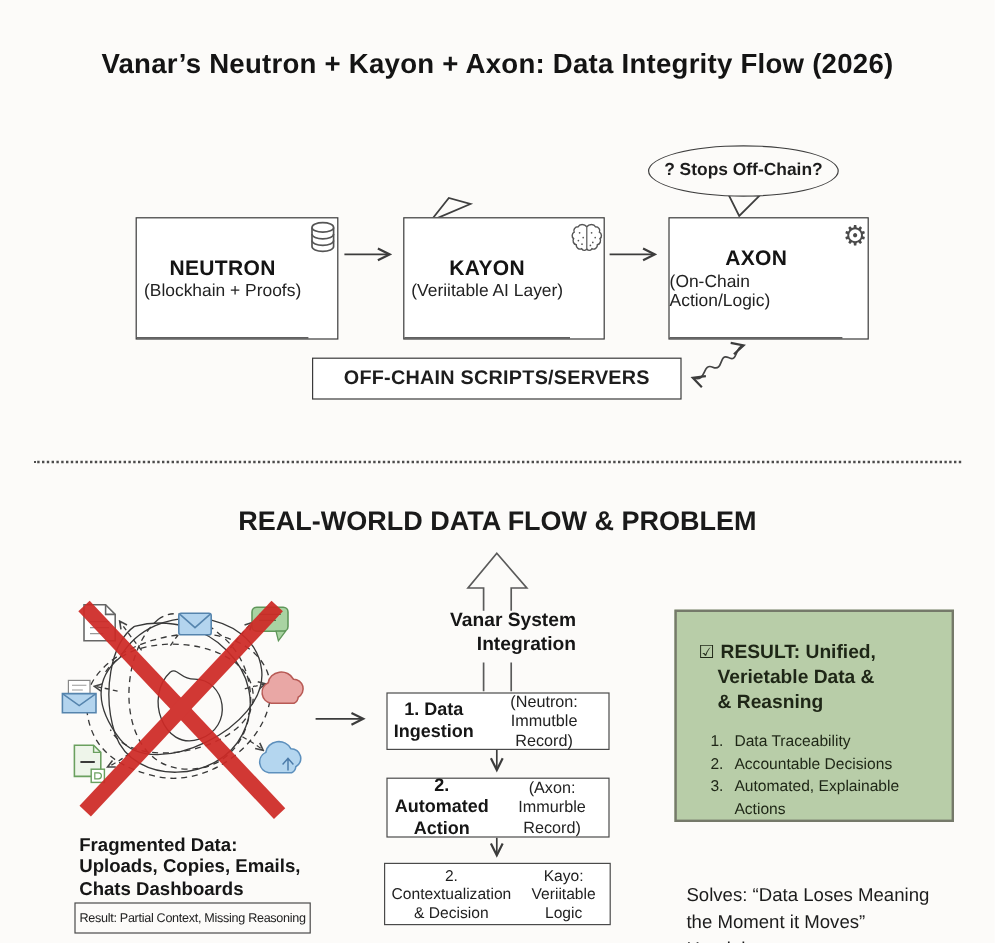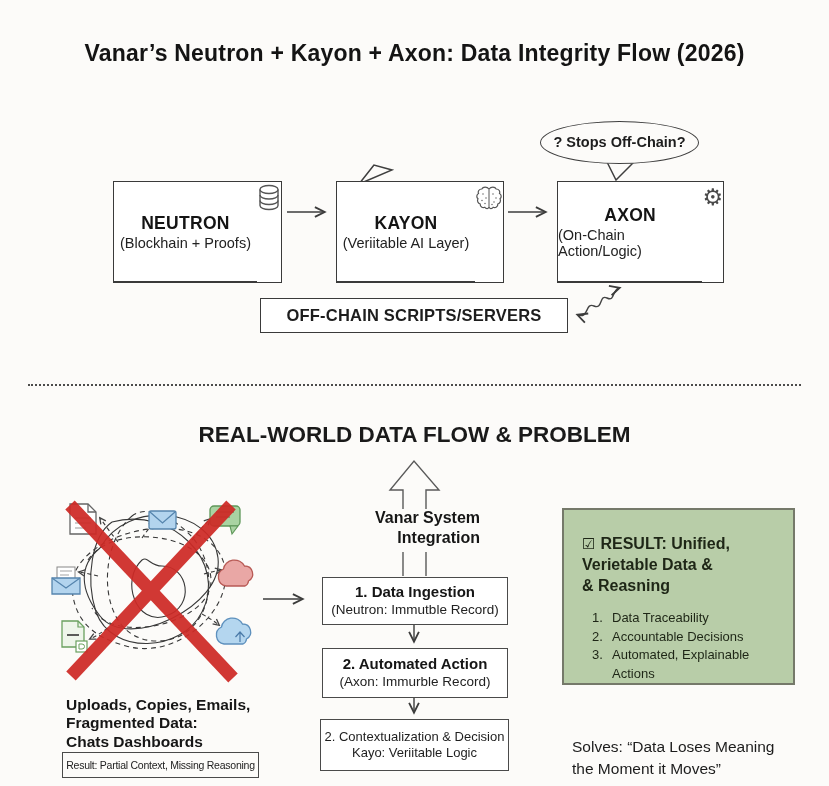--- a/index.html
+++ b/index.html
@@ -14,30 +14,30 @@
   .node{position:absolute;z-index:2;background:#fff;border:1.7px solid #3a3a3a;display:flex;flex-direction:row}
   .node-main{flex:1;display:flex;flex-direction:column;align-items:center;justify-content:center;border-bottom:1.6px solid #3a3a3a}
   .node-name{font-weight:bold;font-size:17.5px;letter-spacing:.3px;color:#141414}
   .node-sub{font-size:14.5px;margin-top:1px;color:#222}
   .node-icon{height:31px;display:flex;align-items:center;justify-content:center}
   .gear{font-family:"DejaVu Sans",sans-serif;font-size:23px;color:#4a4a4a;line-height:1}
   .offchain{position:absolute;z-index:2;background:#fff;border:1.7px solid #3a3a3a;display:flex;align-items:center;justify-content:center;
             font-weight:bold;font-size:16.5px;letter-spacing:.2px}
   .divider{position:absolute;z-index:2;left:28px;width:773px;top:384px;border-top:2.6px dotted #4c4c4c;height:0}
   .integration{left:350px;top:508px;width:130px;text-align:right;font-weight:bold;font-size:16px;line-height:1.22;color:#161616}
-  .step{position:absolute;z-index:2;background:#fff;border:1.5px solid #4a4a4a;display:flex;flex-direction:column;
+  .step{position:absolute;z-index:2;background:#fff;border:1.5px solid #4a4a4a;display:flex;flex-direction:row;
         align-items:center;justify-content:center;text-align:center;line-height:1.2}
   .step-title{font-weight:bold;font-size:15px;color:#161616}
   .step-sub{font-size:13.5px;color:#222;margin-top:1px}
   .step-plain{font-size:13px;color:#1e1e1e}
   .panel{position:absolute;z-index:2;left:562px;top:508px;width:233px;height:177px;background:#b8cda8;
          border:2px solid #75796a;box-sizing:border-box;padding:24px 8px 0 18px;color:#1e2616}
   .panel-h{font-weight:bold;font-size:16px;line-height:1.3}
   .panel-h .cb{font-family:"DejaVu Sans",sans-serif;font-weight:normal;font-size:15px;margin-right:5px}
-  .panel-h .ind{}
+  .panel-h .ind{margin-left:16px}
   .panel-list{margin-top:13px;font-size:13px;line-height:1.42}
   .panel-item{display:flex;margin-left:10px}
   .panel-item .num{width:20px;flex:none}
   .frag{left:66px;top:696px;width:230px;font-weight:bold;font-size:15.5px;line-height:1.18;color:#161616}
   .resnote{position:absolute;z-index:2;left:62px;top:752px;width:197px;height:26px;background:#fcfbf9;border:1.6px solid #4a4a4a;
            box-sizing:border-box;display:flex;align-items:center;justify-content:center;font-size:10.5px;letter-spacing:-0.25px;white-space:nowrap;color:#222}
   .solves{left:572px;top:736px;width:235px;font-size:15.5px;line-height:1.45;color:#1c1c1c}
 </style>
 </head>
 <body>
@@ -218,22 +218,22 @@
         <span>Accountable Decisions</span>
       </div>
       <div class="panel-item">
         <span class="num">3.</span>
         <span>Automated, Explainable Actions</span>
       </div>
     </div>
   </div>
 
   <div class="txt frag">
+    <div>Fragmented Data:</div>
     <div>Uploads, Copies, Emails,</div>
-    <div>Fragmented Data:</div>
     <div>Chats Dashboards</div>
   </div>
   <div class="resnote">Result: Partial Context, Missing Reasoning</div>
 
   <div class="txt solves">
     <div>Solves: “Data Loses Meaning</div>
     <div>the Moment it Moves”</div>
     <div>Headahce</div>
   </div>
 

